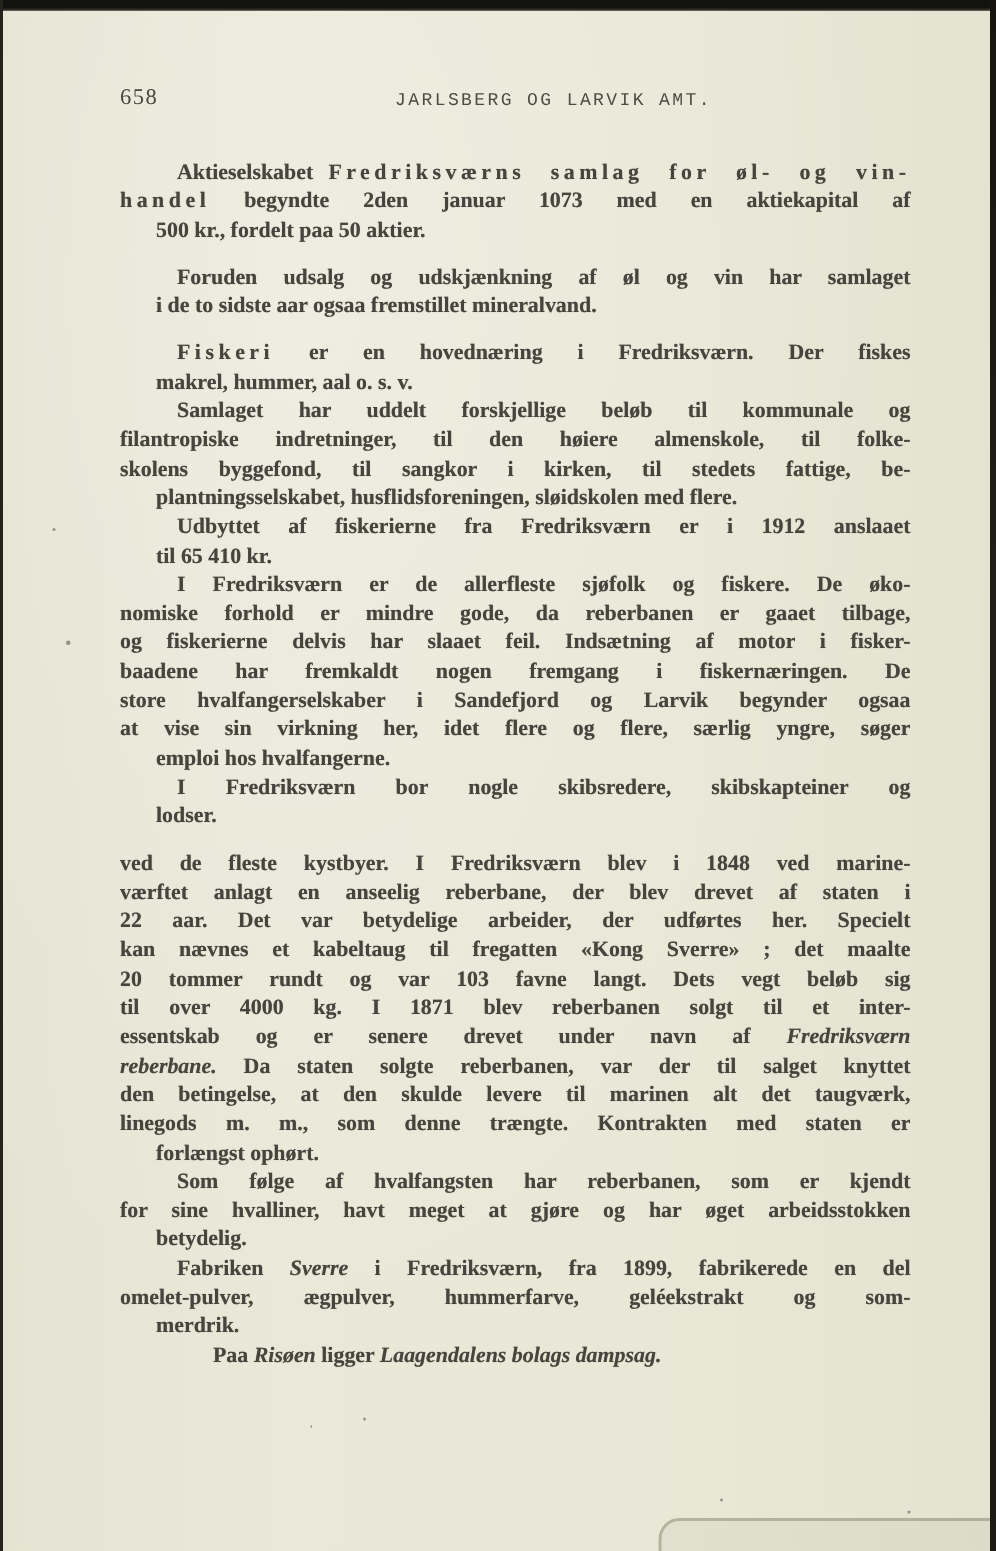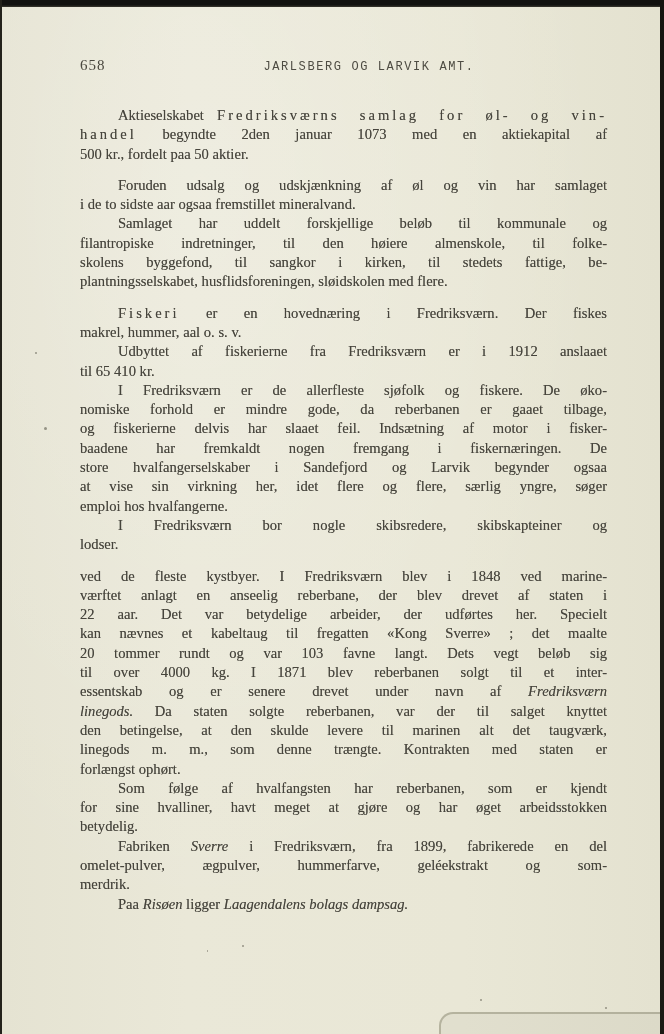--- a/index.html
+++ b/index.html
@@ -29,25 +29,26 @@
   }
   .runtitle{
     position:absolute;left:367px;top:3px;transform:translateX(-50%);
     font-size:12px;color:#4e4c43;letter-spacing:1.6px;white-space:nowrap;font-family:Liberation Mono, monospace;
   }
   
   .text-block{
     position:absolute;left:78px;top:99px;width:527px;
     font-size:14.6px;line-height:19.3px;color:#46443c;
     text-shadow:0 0 0.5px rgba(70,68,60,0.55);
+    font-weight:bold;
   }
   .paragraph{margin:0;}
   .paragraph.section-gap{margin-top:12px;}
   .line{text-align:justify;text-align-last:justify;white-space:nowrap;}
-  .line.last{text-align-last:left;}
+  .line.last{text-align-last:left;margin-left:24px;}
   .line.first{text-indent:38px;}
   .run-spaced{letter-spacing:3px;word-spacing:4px;}
   .run-italic{font-style:italic;}
   
   .artifact-card{
     position:absolute;left:437px;top:1005px;width:300px;height:120px;
     border:2px solid rgba(135,133,112,0.5);
     border-radius:14px;
     background:rgba(80,80,60,0.05);
   }
@@ -72,29 +73,29 @@
   <div class="text-block">
       <div class="paragraph">
         <div class="line first"><span class="run-normal">Aktieselskabet </span><span class="run-spaced">Fredriksværns samlag for øl- og vin-</span></div>
         <div class="line"><span class="run-spaced">handel</span><span class="run-normal"> begyndte 2den januar 1073 med en aktiekapital af</span></div>
         <div class="line last"><span class="run-normal">500 kr., fordelt paa 50 aktier.</span></div>
       </div>
       <div class="paragraph section-gap">
         <div class="line first"><span class="run-normal">Foruden udsalg og udskjænkning af øl og vin har samlaget</span></div>
         <div class="line last"><span class="run-normal">i de to sidste aar ogsaa fremstillet mineralvand.</span></div>
       </div>
+      <div class="paragraph section-gap">
+        <div class="line first"><span class="run-spaced">Fiskeri</span><span class="run-normal"> er en hovednæring i Fredriksværn. Der fiskes</span></div>
+        <div class="line last"><span class="run-normal">makrel, hummer, aal o. s. v.</span></div>
+      </div>
       <div class="paragraph">
         <div class="line first"><span class="run-normal">Samlaget har uddelt forskjellige beløb til kommunale og</span></div>
         <div class="line"><span class="run-normal">filantropiske indretninger, til den høiere almenskole, til folke-</span></div>
         <div class="line"><span class="run-normal">skolens byggefond, til sangkor i kirken, til stedets fattige, be-</span></div>
         <div class="line last"><span class="run-normal">plantningsselskabet, husflidsforeningen, sløidskolen med flere.</span></div>
-      </div>
-      <div class="paragraph section-gap">
-        <div class="line first"><span class="run-spaced">Fiskeri</span><span class="run-normal"> er en hovednæring i Fredriksværn. Der fiskes</span></div>
-        <div class="line last"><span class="run-normal">makrel, hummer, aal o. s. v.</span></div>
       </div>
       <div class="paragraph">
         <div class="line first"><span class="run-normal">Udbyttet af fiskerierne fra Fredriksværn er i 1912 anslaaet</span></div>
         <div class="line last"><span class="run-normal">til 65 410 kr.</span></div>
       </div>
       <div class="paragraph">
         <div class="line first"><span class="run-normal">I Fredriksværn er de allerfleste sjøfolk og fiskere. De øko-</span></div>
         <div class="line"><span class="run-normal">nomiske forhold er mindre gode, da reberbanen er gaaet tilbage,</span></div>
         <div class="line"><span class="run-normal">og fiskerierne delvis har slaaet feil. Indsætning af motor i fisker-</span></div>
         <div class="line"><span class="run-normal">baadene har fremkaldt nogen fremgang i fiskernæringen. De</span></div>
@@ -107,21 +108,21 @@
         <div class="line last"><span class="run-normal">lodser.</span></div>
       </div>
       <div class="paragraph section-gap">
         <div class="line"><span class="run-normal">ved de fleste kystbyer. I Fredriksværn blev i 1848 ved marine-</span></div>
         <div class="line"><span class="run-normal">værftet anlagt en anseelig reberbane, der blev drevet af staten i</span></div>
         <div class="line"><span class="run-normal">22 aar. Det var betydelige arbeider, der udførtes her. Specielt</span></div>
         <div class="line"><span class="run-normal">kan nævnes et kabeltaug til fregatten «Kong Sverre» ; det maalte</span></div>
         <div class="line"><span class="run-normal">20 tommer rundt og var 103 favne langt. Dets vegt beløb sig</span></div>
         <div class="line"><span class="run-normal">til over 4000 kg. I 1871 blev reberbanen solgt til et inter-</span></div>
         <div class="line"><span class="run-normal">essentskab og er senere drevet under navn af </span><span class="run-italic">Fredriksværn</span></div>
-        <div class="line"><span class="run-italic">linegods.</span><span class="run-normal"> Da staten solgte reberbanen, var der til salget knyttet</span></div>
+        <div class="line"><span class="run-italic">reberbane.</span><span class="run-normal"> Da staten solgte reberbanen, var der til salget knyttet</span></div>
         <div class="line"><span class="run-normal">den betingelse, at den skulde levere til marinen alt det taugværk,</span></div>
         <div class="line"><span class="run-normal">linegods m. m., som denne trængte. Kontrakten med staten er</span></div>
         <div class="line last"><span class="run-normal">forlængst ophørt.</span></div>
       </div>
       <div class="paragraph">
         <div class="line first"><span class="run-normal">Som følge af hvalfangsten har reberbanen, som er kjendt</span></div>
         <div class="line"><span class="run-normal">for sine hvalliner, havt meget at gjøre og har øget arbeidsstokken</span></div>
         <div class="line last"><span class="run-normal">betydelig.</span></div>
       </div>
       <div class="paragraph">

